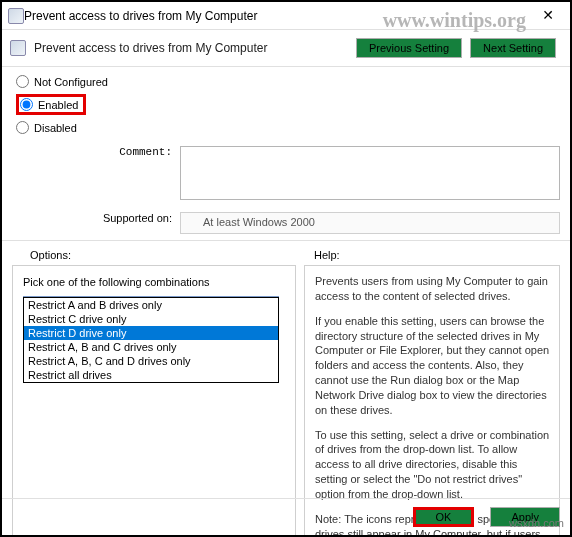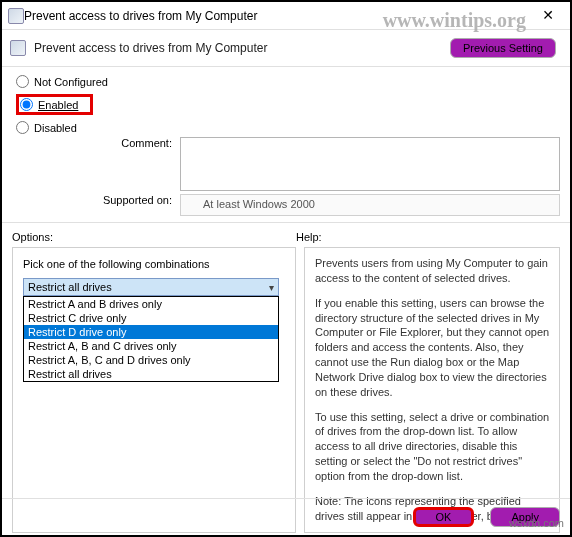--- a/index.html
+++ b/index.html
@@ -36,50 +36,50 @@
     font: 11px/1 Arial, sans-serif; color: #777;
     pointer-events: none;
   }
   .subheader {
     display: flex; align-items: center; gap: 8px;
     padding: 8px 8px 6px 8px;
   }
   .subheader .subtitle { flex: 1; font-size: 12px; color: #222; }
   .nav-buttons { display: flex; gap: 8px; margin-right: 6px; }
   .btn {
-    border: 1px solid #adadad; background: #a21caf;
+    border: 1px solid #adadad; background: #15803d;
     padding: 3px 12px; font-size: 11px; cursor: pointer;
-    border-radius: 6px;
+    border-radius: 0;
   }
   hr { border: none; border-top: 1px solid #e0e0e0; margin: 2px 0; }
 
   .config {
     display: grid;
     grid-template-columns: 160px 1fr;
-    gap: 3px 8px;
+    gap: 12px 8px;
     padding: 6px 10px 4px 10px;
     align-items: start;
   }
   .radio-col { display: flex; flex-direction: column; gap: 6px; padding-left: 4px; }
   .radio-row { display: flex; align-items: center; gap: 5px; }
   .radio-row input { margin: 0; }
-  .radio-row.enabled-hl { border: 3px solid #e30000; padding: 1px 12px 1px 1px; width: fit-content; text-decoration: underline; }
+  .radio-row.enabled-hl { border: 3px solid #e30000; padding: 1px 5px 1px 1px; width: fit-content; }
   .comment-box {
     grid-column: 2;
     height: 54px; border: 1px solid #b5b5b5; background: #fff;
     overflow-y: scroll; resize: none; font: inherit; padding: 2px 4px;
   }
   .supported-box {
     grid-column: 2;
     height: 22px; border: 1px solid #d0d0d0; background: #fafafa;
     padding: 3px 22px; color: #555;
   }
 
   .split-head {
-    display: flex; align-items: flex-start; padding: 6px 10px 2px 10px;
+    display: flex; align-items: flex-start; padding: 6px 10px 2px 28px;
     gap: 4px;
   }
   .split-head .opt { width: 280px; }
   .split-head .hlp { flex: 1; }
 
   .split {
     display: flex; gap: 8px; padding: 2px 10px 6px 10px;
     height: 294px;
   }
   .panel {
@@ -89,21 +89,21 @@
   .panel.right { flex: 1; padding: 8px 0 8px 10px; }
 
   .pick-label { margin-bottom: 8px; }
   .dropdown-wrap { position: relative; width: 256px; }
   .dropdown-sel {
     border: 1px solid #7a99c8; background: #cde4f7;
     padding: 2px 4px; display: flex; justify-content: space-between; align-items: center;
     font-size: 11px; cursor: pointer;
   }
   .dropdown-list {
-    position: absolute; left: 0; top: 18px; right: 0;
+    position: absolute; left: 0; top: 1px; right: 0;
     border: 1px solid #000; background: #fff; z-index: 2;
   }
   .dl-item { padding: 1px 4px; cursor: pointer; }
   .dl-item.sel { background: #0078d7; color: #fff; }
   .cursor-ptr {
     position: absolute; width: 18px; height: 22px; pointer-events: none;
     left: 112px; top: 56px;
   }
 
   .help-text {
@@ -137,41 +137,42 @@
   <span class="title">Prevent access to drives from My Computer</span>
   <span class="close">✕</span>
 </div>
 <div class="watermark-top">www.wintips.org</div>
 
 <div class="subheader">
   <span class="gp-icon"></span>
   <span class="subtitle">Prevent access to drives from My Computer</span>
   <div class="nav-buttons">
     <button class="btn">Previous Setting</button>
+    <button class="btn">Next Setting</button>
   </div>
 </div>
 <hr>
 
 <div class="config">
   <div class="radio-col" style="grid-row: span 3">
     <label class="radio-row">
       <input type="radio" name="st" style="">
       <span>Not Configured</span>
     </label>
     <label class="radio-row enabled-hl">
       <input type="radio" name="st" checked="" style="">
       <span>Enabled</span>
     </label>
     <label class="radio-row">
       <input type="radio" name="st" style="">
       <span>Disabled</span>
     </label>
   </div>
 
-  <label class="rt" style="grid-column:1; text-align:right; align-self:start;">Comment:</label>
+  <label class="rt" style="grid-column:1; text-align:right; align-self:start;font-family:Liberation Mono, monospace;">Comment:</label>
   <textarea class="comment-box" style=""></textarea>
 
   <label class="rt" style="grid-column:1; text-align:right;">Supported on:</label>
   <div class="supported-box">At least Windows 2000</div>
 </div>
 <hr>
 
 <div class="split-head">
   <div class="opt">Options:</div>
   <div class="hlp">Help:</div>

